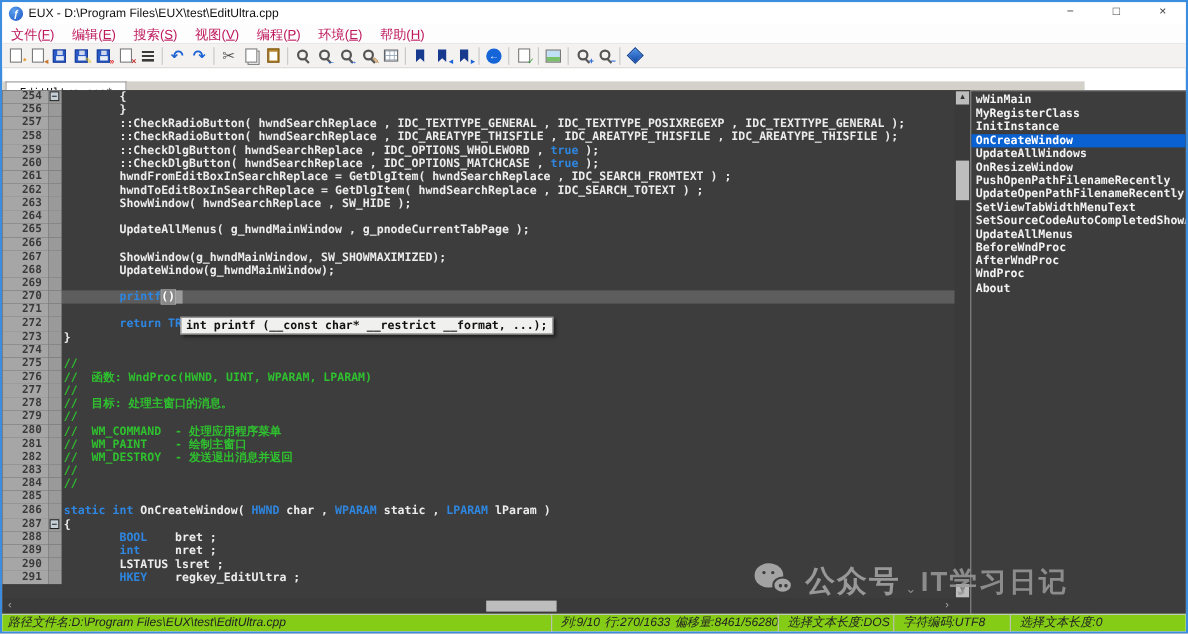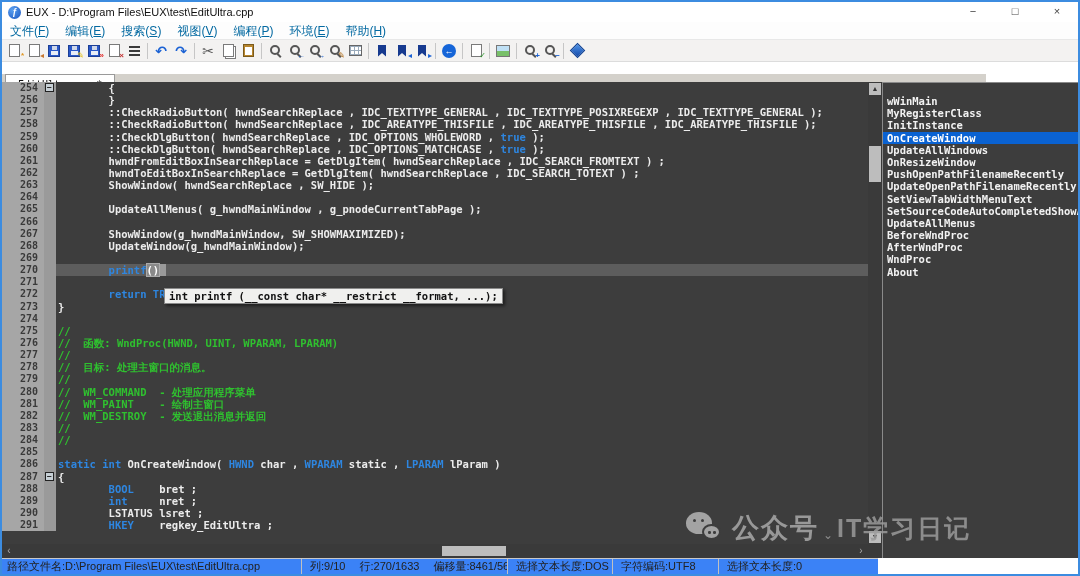--- a/index.html
+++ b/index.html
@@ -8,21 +8,21 @@
 
   
   .titlebar { position:absolute; left:0; top:0; width:1076px; height:20px; background:#fff; display:flex; align-items:center; }
   .app-icon { width:13px; height:13px; margin:0 5px 0 6px; border-radius:50%; background:radial-gradient(circle at 35% 30%, #5aa0f0, #1a55c0); color:#fff; font-size:9px; font-style:italic; font-weight:bold; text-align:center; line-height:13px; }
   .title-text { font-size:11px; color:#111; }
   .win-controls { margin-left:auto; display:flex; height:20px; }
   .win-btn { width:42px; height:20px; text-align:center; line-height:19px; font-size:11px; color:#444; }
 
   
   .menubar { position:absolute; left:0; top:20px; width:1076px; height:18px; background:#fdfdfd; display:flex; align-items:center; border-bottom:1px solid #e8e8e8; }
-  .menu-item { font-size:12px; color:#0369a1; padding:0 8px; height:18px; line-height:18px; }
+  .menu-item { font-size:12px; color:#be185d; padding:0 8px; height:18px; line-height:18px; }
 
   
   .toolbar { position:absolute; left:0; top:38px; width:1076px; height:22px; background:#f3f2f1; display:flex; align-items:center; border-bottom:1px solid #dcdcdc; padding-left:2px; }
   .tb-group { display:flex; align-items:center; }
   .tb-sep { width:1px; height:16px; background:#c6c6c6; margin:0 3px; }
   .tb-btn { width:20px; height:20px; display:flex; align-items:center; justify-content:center; position:relative; }
   .tb-ov { position:absolute; right:0; bottom:1px; font-size:8px; line-height:8px; font-weight:bold; }
   .i-page { width:11px; height:13px; background:#fff; border:1px solid #7a7a7a; }
   .i-copy { box-shadow:2px 2px 0 -1px #fff, 2px 2px 0 0 #7a7a7a; }
   .i-floppy { width:12px; height:12px; background:#2a59c8; border:1px solid #1c3f96; position:relative; }
@@ -62,42 +62,42 @@
 
   
   .vscroll { position:absolute; left:866px; top:0; width:14px; height:462px; background:#3a3a3a; }
   .vs-arrow { position:absolute; left:1px; width:12px; height:12px; background:#bdbdbd; color:#333; font-size:7px; text-align:center; line-height:12px; }
   .vs-thumb { position:absolute; left:1px; top:64px; width:12px; height:36px; background:#bdbdbd; }
   .hscroll { position:absolute; left:0; top:462px; width:880px; height:14px; background:#3a3a3a; }
   .hs-arrow { position:absolute; top:1px; width:12px; height:12px; color:#aaa; font-size:10px; text-align:center; line-height:11px; }
   .hs-thumb { position:absolute; left:440px; top:2px; width:64px; height:10px; background:#bdbdbd; }
 
   
-  .sidepanel { position:absolute; left:880px; top:0; width:196px; height:476px; background:#3d3d3d; border-left:1px solid #8a8a8a; border-top:1px solid #8a8a8a; overflow:hidden; font-family:"DejaVu Sans Mono",monospace; font-weight:bold; font-size:10.5px; padding-top:12px; }
+  .sidepanel { position:absolute; left:880px; top:0; width:196px; height:476px; background:#3d3d3d; border-left:1px solid #8a8a8a; border-top:1px solid #8a8a8a; overflow:hidden; font-family:"DejaVu Sans Mono",monospace; font-weight:bold; font-size:10.5px; padding-top:2px; }
   .fn-item { height:12.2px; line-height:12.2px; color:#f2f2f2; padding-left:4px; white-space:nowrap; overflow:hidden; }
   .fn-item.sel { background:#0a62d2; color:#fff; }
 
   
   .watermark { position:absolute; left:682px; top:424px; height:44px; display:flex; align-items:center; z-index:8; opacity:.85; pointer-events:none; }
   .wm-icon { position:relative; width:44px; height:40px; }
   .wm-b1 { position:absolute; left:2px; top:4px; width:26px; height:22px; border-radius:50% 50% 48% 48%; background:#b5b5b5; }
   .wm-b1:before, .wm-b1:after { content:""; position:absolute; top:7px; width:3px; height:3px; border-radius:50%; background:#3d3d3d; }
   .wm-b1:before { left:7px; } .wm-b1:after { left:15px; }
   .wm-b2 { position:absolute; left:18px; top:16px; width:19px; height:16px; border-radius:50%; background:#b5b5b5; border:2px solid #3d3d3d; }
   .wm-b2:before, .wm-b2:after { content:""; position:absolute; top:5px; width:2.5px; height:2.5px; border-radius:50%; background:#3d3d3d; }
   .wm-b2:before { left:4px; } .wm-b2:after { left:9px; }
   .wm-t1 { font-size:27px; font-weight:bold; color:#a8a8a8; letter-spacing:2px; margin-left:4px; }
   .wm-chev { font-size:12px; color:#9a9a9a; margin:14px 4px 0 4px; }
   .wm-t2 { font-size:25px; font-weight:bold; color:#9a9a9a; letter-spacing:2px; }
 
   
-  .statusbar { position:absolute; left:0; top:556px; width:876px; height:16px; background:#3b82f6; border-top:1px solid #c8c8c8; display:flex; align-items:center; font-size:11px; color:#222; }
+  .statusbar { position:absolute; left:0; top:556px; width:1076px; height:16px; background:#84cc16; border-top:1px solid #c8c8c8; display:flex; align-items:center; font-size:11px; color:#222;font-style:italic; }
   .sb-seg { height:16px; line-height:15px; padding:0 8px; border-left:1px solid #c0c0c0; white-space:nowrap; overflow:hidden; }
   .sb-path { flex:1; border-left:none; padding-left:5px; }
-  .sb-pos { width:206px; display:flex; gap:14px; }
+  .sb-pos { width:206px; display:flex; gap:4px; }
   .sb-nl { width:105px; } .sb-enc { width:106px; } .sb-sel { width:160px; }
 </style>
 </head>
 <body>
 
 <div class="window">
 
   <div class="titlebar">
     <span class="app-icon">ƒ</span>
     <span class="title-text">EUX - D:\Program Files\EUX\test\EditUltra.cpp</span>

